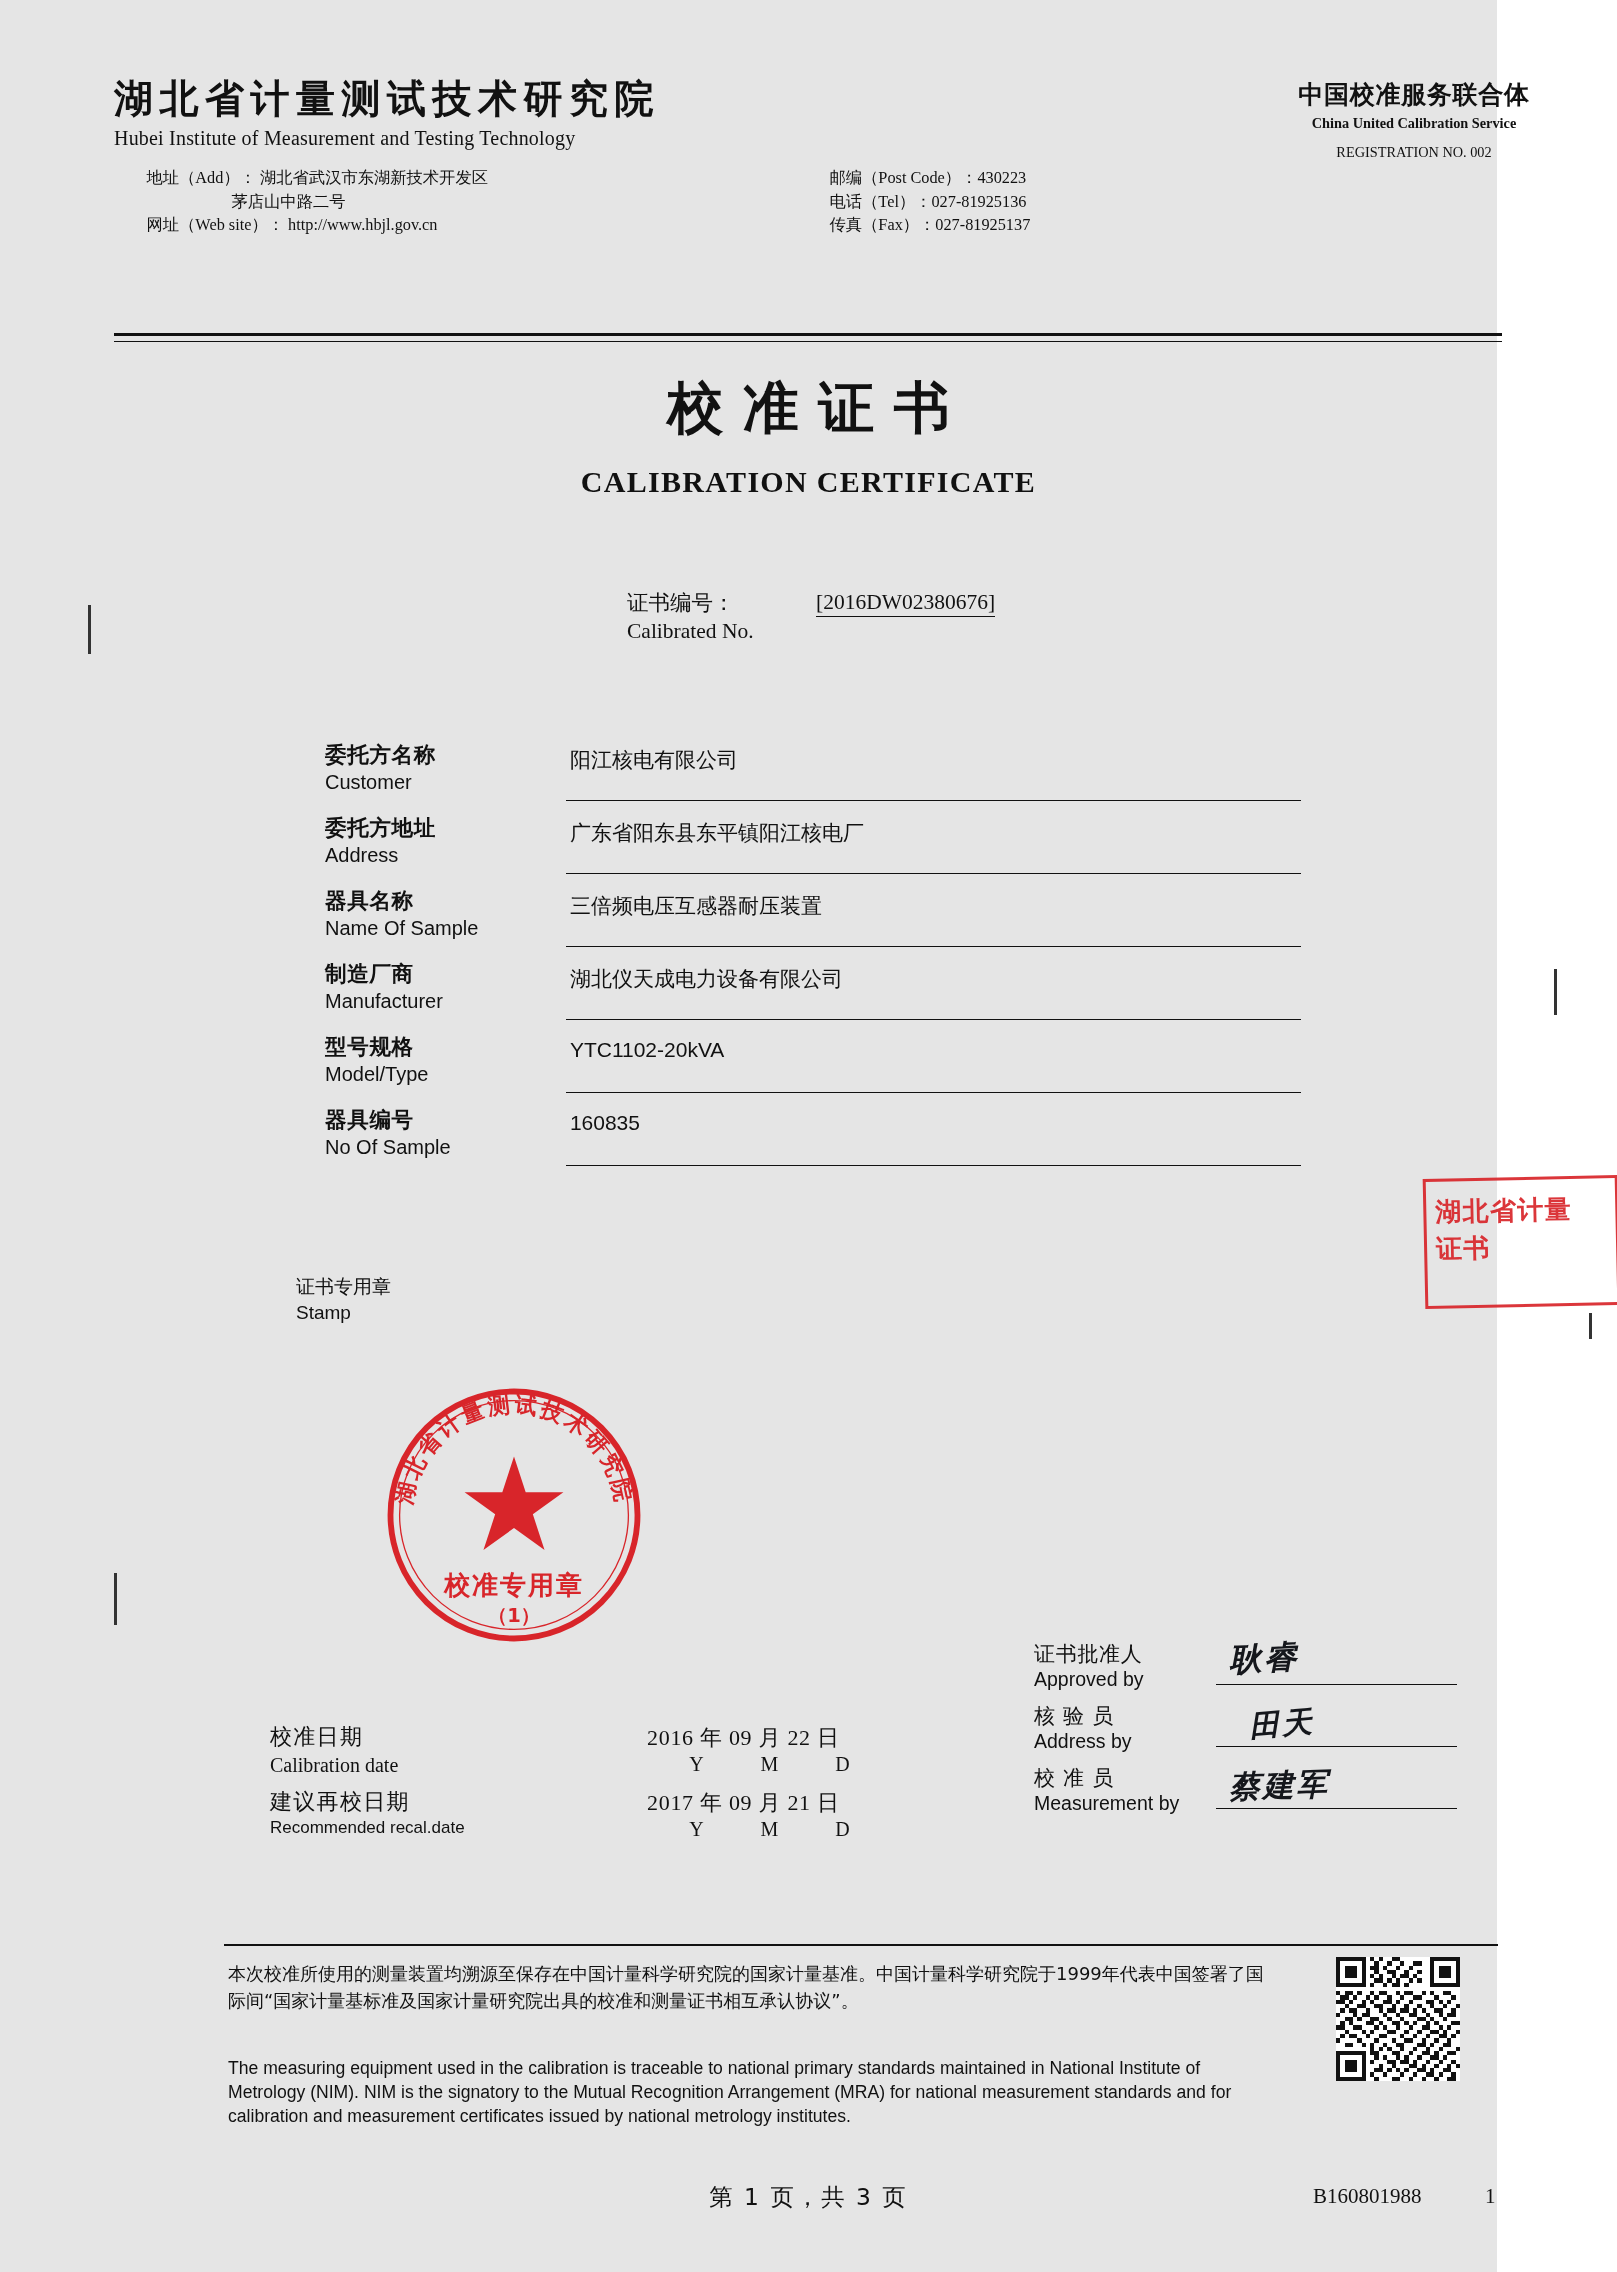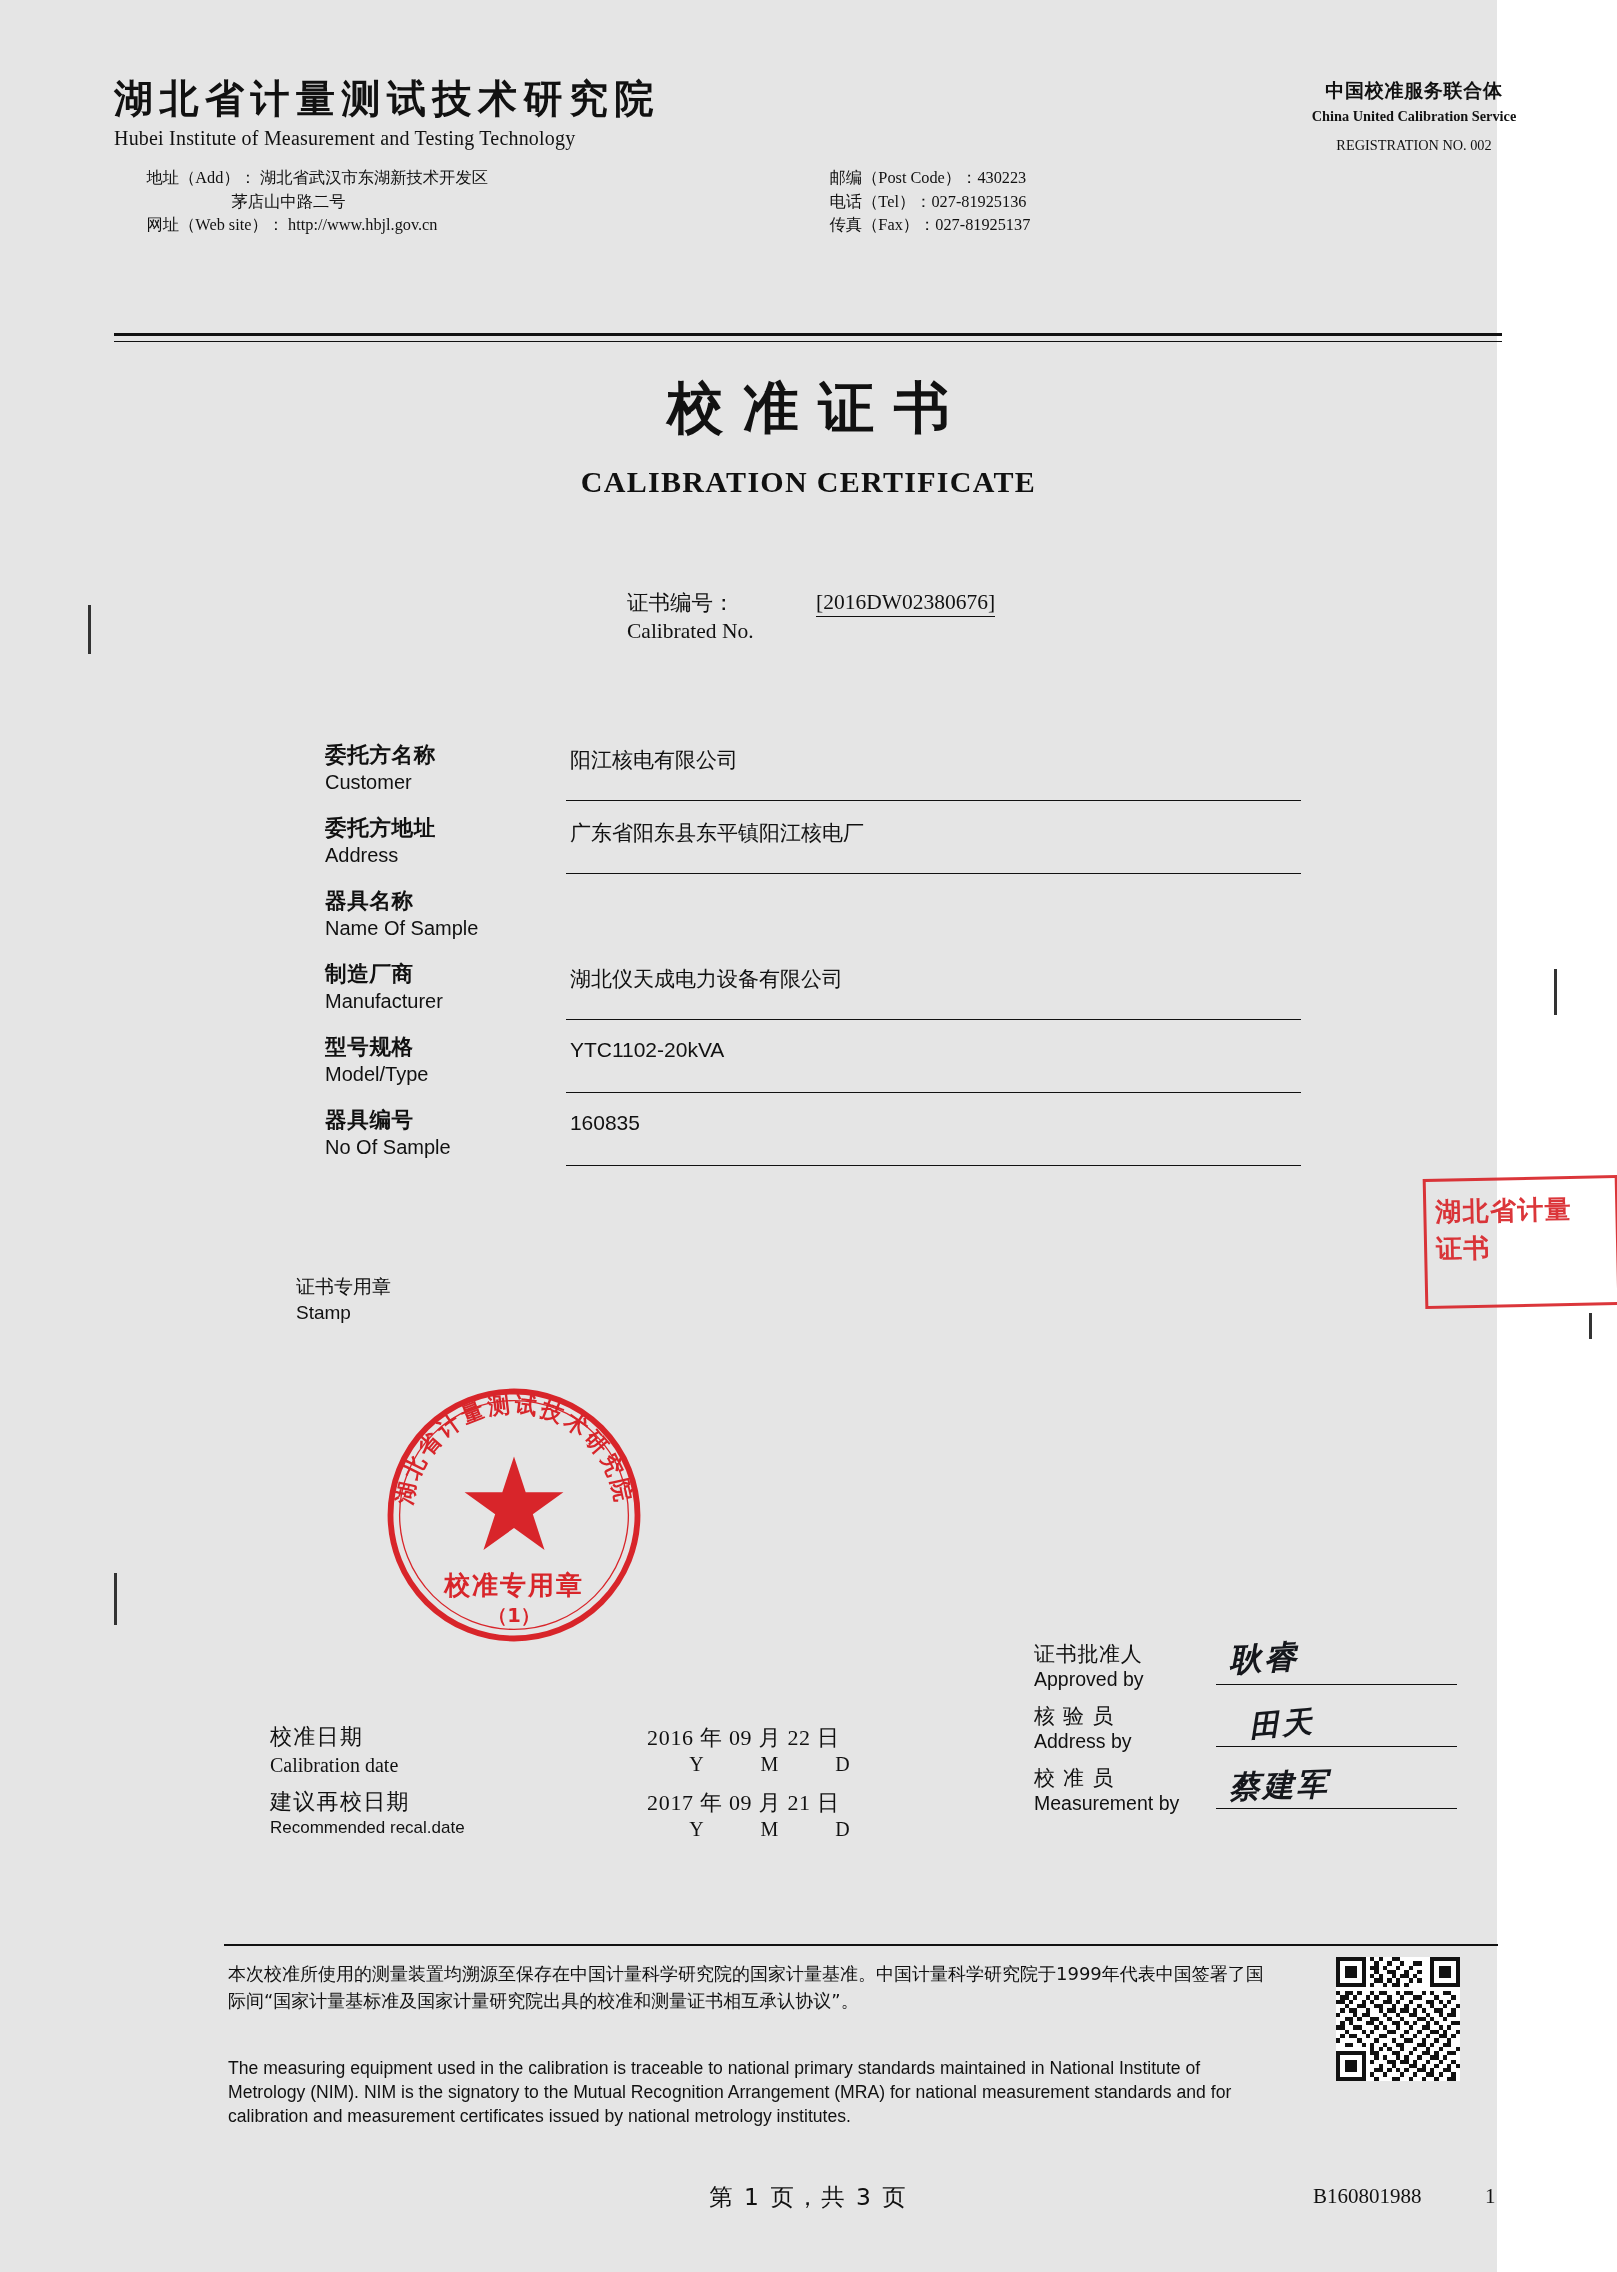--- a/index.html
+++ b/index.html
@@ -72,21 +72,21 @@
 
   .cuc-block {
     position: absolute;
     left: 1131px;
     top: 0px;
     width: 338px;
     text-align: center;
   }
   .cuc-cn {
     font-family: "DejaVu Sans", sans-serif;
-    font-size: 19px;
+    font-size: 25px;
     font-weight: bold;
     letter-spacing: 0.7px;
     color: #111;
   }
   .cuc-en {
     font-family: "Liberation Serif", serif;
     font-size: 14.3px;
     font-weight: bold;
     margin-top: 3.9px;
     color: #111;
@@ -499,20 +499,21 @@
         <span class="en">Address</span>
       </div>
       <div class="field-value">广东省阳东县东平镇阳江核电厂</div>
     </div>
 
     <div class="field-row">
       <div class="field-label">
         <span class="cn">器具名称</span>
         <span class="en">Name Of Sample</span>
       </div>
+      <div class="field-value">三倍频电压互感器耐压装置</div>
     </div>
 
     <div class="field-row">
       <div class="field-label">
         <span class="cn">制造厂商</span>
         <span class="en">Manufacturer</span>
       </div>
       <div class="field-value">湖北仪天成电力设备有限公司</div>
     </div>
 

